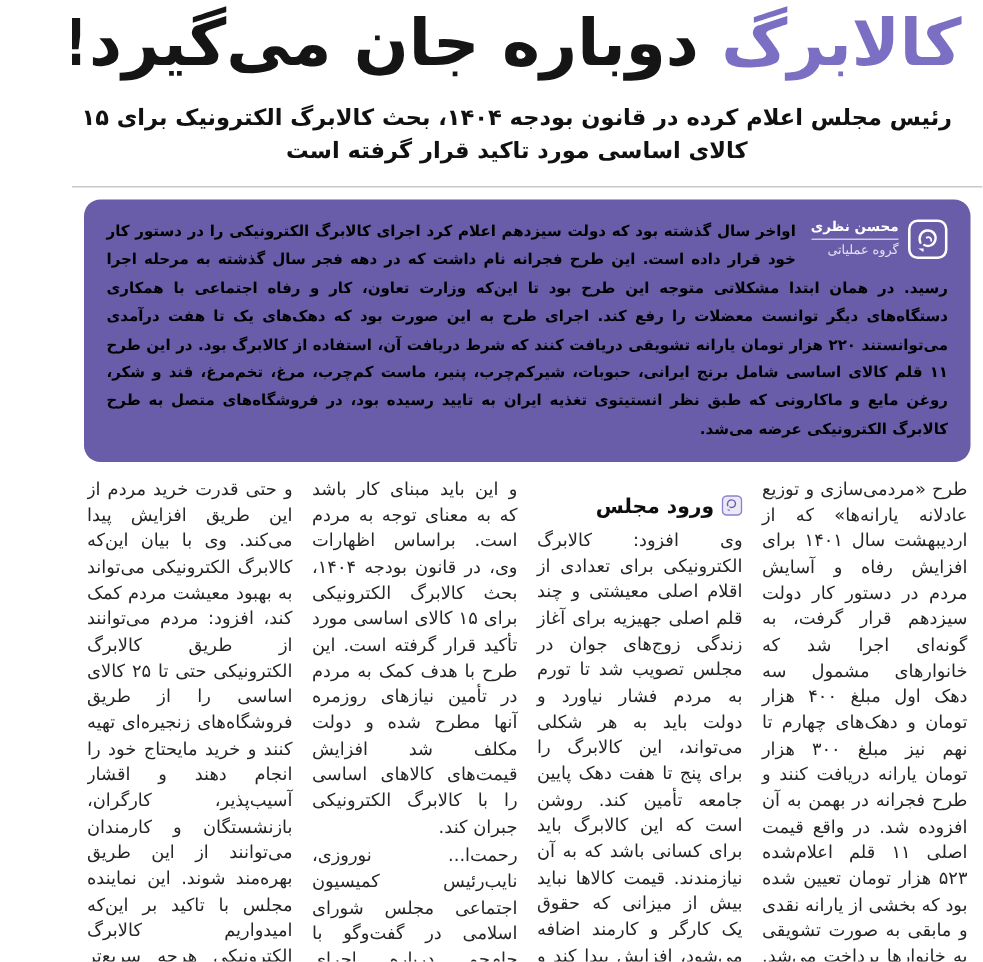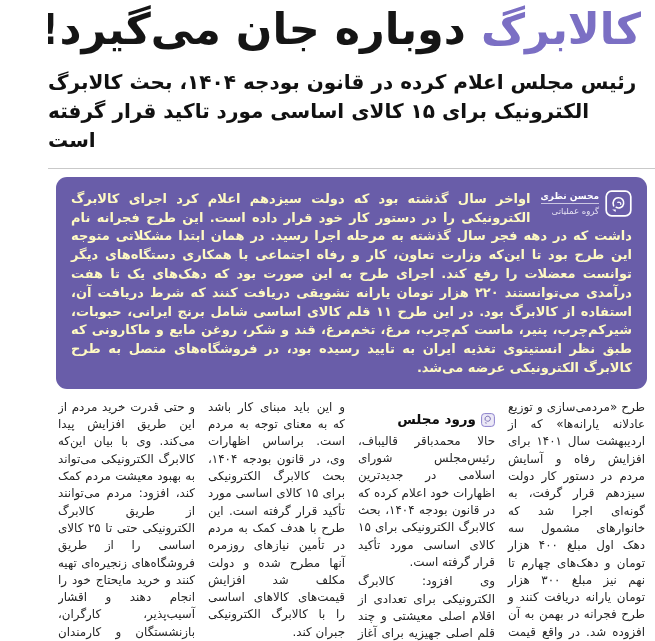--- a/index.html
+++ b/index.html
@@ -14,35 +14,35 @@
   .headline{
     padding:2px 14px 0 10px;
     text-align:right;white-space:nowrap;overflow:hidden;
     font-weight:bold;font-size:43px;line-height:1.3;
     letter-spacing:-1px;
   }
   .headline .hl{color:#7b6fc4;}
   .headline .hr{color:#151515;}
   .subtitle{
     margin:10px 14px 0 0;
-    text-align:left;
-    font-weight:bold;font-size:20px;line-height:1.45;color:#111;
+    text-align:center;
+    font-weight:bold;font-size:15px;line-height:1.45;color:#111;
   }
   .rule{height:1px;background:#c9c9c9;margin:13px 0 0 0;}
 
   
   .lead{
     margin:8px 8px 0 8px;
     background:#695da9;border-radius:11px;
     padding:13px 15px 11px 15px;
     color:#ffffff;
   }
   .lead-text{
-    font-size:13px;font-weight:bold;line-height:18.8px;
-    text-align:justify;color:#fef9c3;
+    font-size:10px;font-weight:bold;line-height:18.8px;
+    text-align:justify;color:#000000;
   }
   .byline{
     float:left;float:inline-start; 
     display:flex;align-items:center;gap:6px;
     margin:0 0 4px 10px;direction:rtl;
   }
   .byline-logo{flex:0 0 auto;width:27px;height:27px;display:block;}
   .byline-txt{display:flex;flex-direction:column;align-items:flex-start;}
   .byline-author{
     font-size:9px;font-weight:bold;color:#fff;
@@ -58,21 +58,21 @@
     display:flex;gap:13px;direction:rtl;
   }
   .col{flex:1 1 0;min-width:0;}
   .col p{
     margin:0 0 0 0;
     font-size:11.9px;line-height:17.3px;color:#262626;
     text-align:justify;
   }
   .col p + p{margin-top:2px;}
   .col .sec-h{
-    display:flex;align-items:flex-end;gap:5px;
+    display:flex;align-items:flex-start;gap:5px;
     margin:12px 0 6px 0;
     font-size:13.5px;font-weight:bold;color:#0e0e0e;
   }
   .h-icon{width:14px;height:14px;flex:0 0 auto;display:block;}
 </style>
 </head>
 <body>
 
 <div class="page">
 
@@ -106,21 +106,20 @@
       </div>
       <div class="col">
         <div class="sec-h">
           <svg class="h-icon" viewBox="0 0 14 14" xmlns="http://www.w3.org/2000/svg">
             <rect x="0.6" y="0.6" width="12.8" height="12.8" rx="3" fill="#ece9f7" stroke="#8b80cc" stroke-width="1"></rect>
             <path d="M4.2 7.2c-.7-1.9.4-4 2.4-4 1.8 0 3 1.3 2.7 3.1-.3 1.7-2.2 2.5-3.7 1.7" fill="none" stroke="#695da9" stroke-width="0.9" stroke-linecap="round"></path>
             <path d="M3.6 9.6l1.8 1.3.1-1.3z" fill="#695da9"></path>
           </svg>
           <span>ورود مجلس</span>
         </div>
-        <p>حالا محمدباقر قالیباف، رئیس‌مجلس شورای اسلامی در جدیدترین اظهارات خود اعلام کرده که در قانون بودجه ۱۴۰۴، بحث کالابرگ الکترونیکی برای ۱۵ کالای اساسی مورد تأکید قرار گرفته است.</p>
         <p>وی افزود: کالابرگ الکترونیکی برای تعدادی از اقلام اصلی معیشتی و چند قلم اصلی جهیزیه برای آغاز زندگی زوج‌های جوان در مجلس تصویب شد تا تورم به مردم فشار نیاورد و دولت باید به هر شکلی می‌تواند، این کالابرگ را برای پنج تا هفت دهک پایین جامعه تأمین کند. روشن است که این کالابرگ باید برای کسانی باشد که به آن نیازمندند. قیمت کالاها نباید بیش از میزانی که حقوق یک کارگر و کارمند اضافه می‌شود، افزایش پیدا کند و اگر این اتفاق افتاد، دولت باید با کالابرگ آن را جبران کند</p>
       </div>
       <div class="col">
         <p>و این باید مبنای کار باشد که به معنای توجه به مردم است. براساس اظهارات وی، در قانون بودجه ۱۴۰۴، بحث کالابرگ الکترونیکی برای ۱۵ کالای اساسی مورد تأکید قرار گرفته است. این طرح با هدف کمک به مردم در تأمین نیازهای روزمره آنها مطرح شده و دولت مکلف شد افزایش قیمت‌های کالاهای اساسی را با کالابرگ الکترونیکی جبران کند.</p>
         <p>رحمت‌ا... نوروزی، نایب‌رئیس کمیسیون اجتماعی مجلس شورای اسلامی در گفت‌وگو با جام‌جم درباره اجرای کالابرگ الکترونیکی، گفت: در دولت سیزدهم، شهید رئیسی اعتقاد داشت که کالابرگ الکترونیکی باید اجرایی شود. با این حال عنوان می‌شود یارانه نقدی، نقدینگی و تورم را افزایش می‌دهد در حالی که این موضوع در کالابرگ الکترونیکی رخ نمی‌دهد</p>
       </div>
       <div class="col">
         <p>و حتی قدرت خرید مردم از این طریق افزایش پیدا می‌کند. وی با بیان این‌که کالابرگ الکترونیکی می‌تواند به بهبود معیشت مردم کمک کند، افزود: مردم می‌توانند از طریق کالابرگ الکترونیکی حتی تا ۲۵ کالای اساسی را از طریق فروشگاه‌های زنجیره‌ای تهیه کنند و خرید مایحتاج خود را انجام دهند و اقشار آسیب‌پذیر، کارگران، بازنشستگان و کارمندان می‌توانند از این طریق بهره‌مند شوند. این نماینده مجلس با تاکید بر این‌که امیدواریم کالابرگ الکترونیکی هرچه سریع‌تر توسط دولت عملیاتی شود، ادامه داد: امروز تلاطم قیمت‌ها را شاهد هستیم و برای این‌که بتوانیم شرایط مساعدی برای اقشار آسیب‌پذیر متوسط به پایین فراهم کنیم، می‌تواند راهکار خوبی باشد. نوروزی گفت: اجرای کالابرگ الکترونیکی الزام قانونی است و باید انجام شود که در دولت قبل اجرا شد و در دولت چهاردهم هم باید اجرایی شود.</p>
       </div>
     </div>

